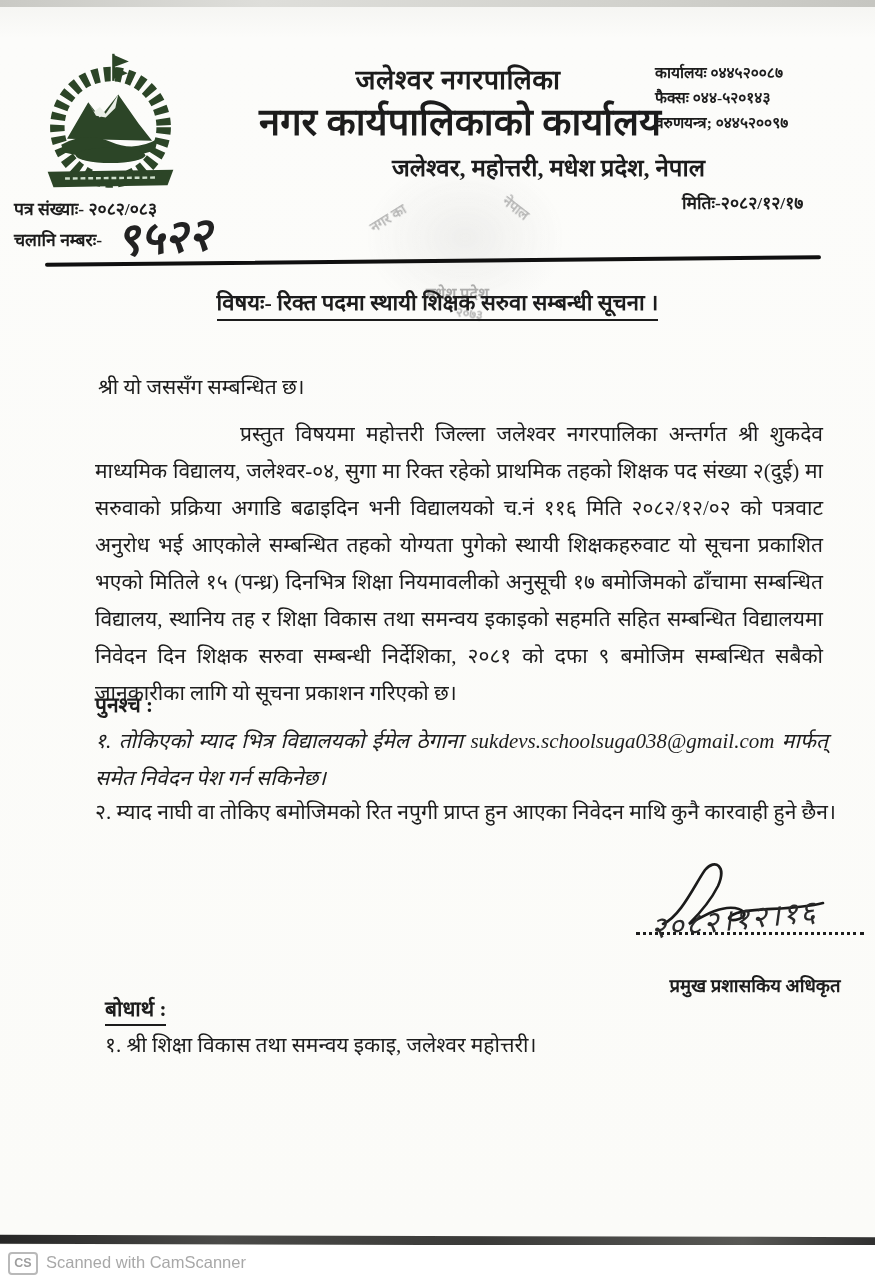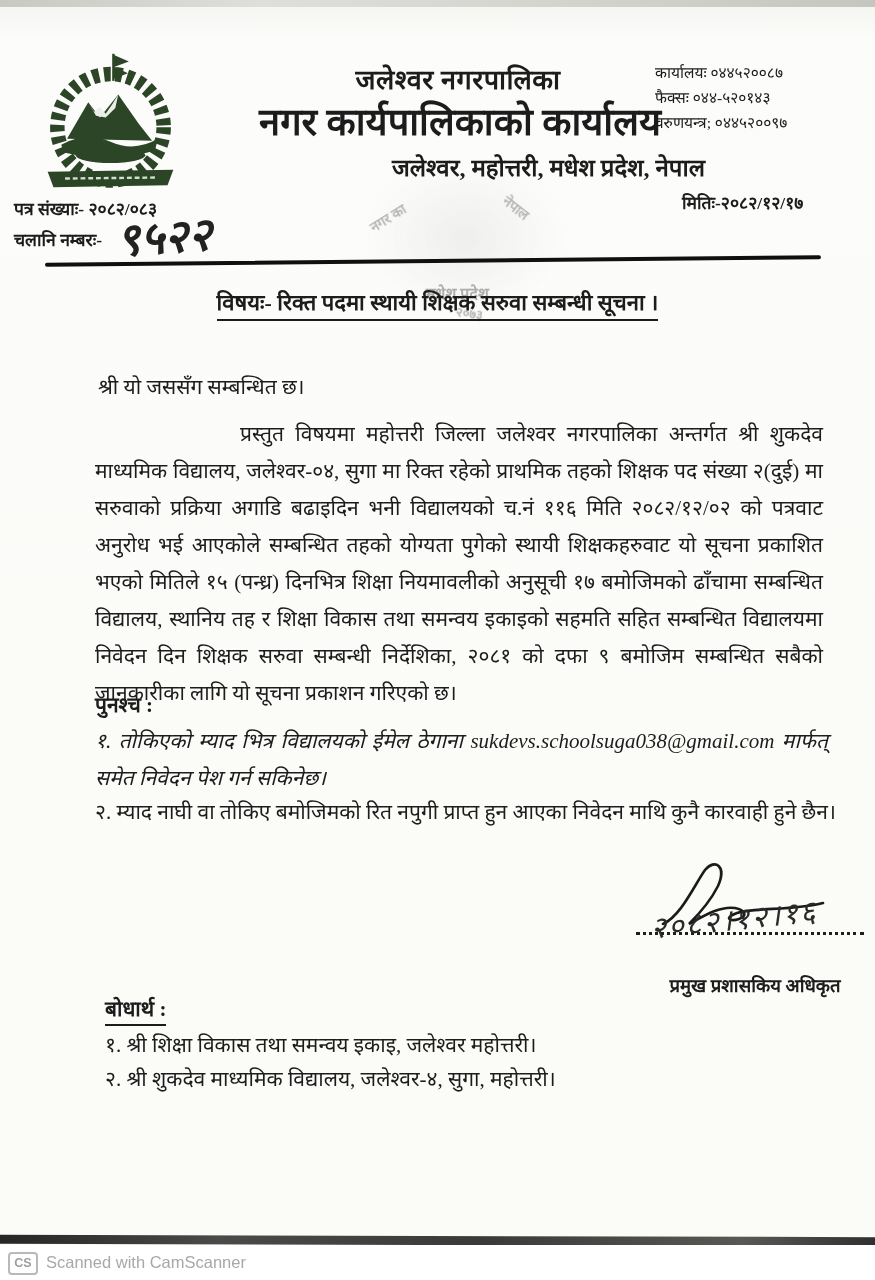--- a/index.html
+++ b/index.html
@@ -12,21 +12,21 @@
   .top-edge{position:absolute;left:0;top:0;width:875px;height:7px;
     background:linear-gradient(90deg,#c9c9c4,#dededa 30%,#d2d2cd 70%,#c6c6c1);}
   
   .emblem{position:absolute;left:28px;top:48px;width:165px;height:145px;}
   .org{position:absolute;left:228px;top:60px;width:460px;text-align:center;
        font-size:27px;font-weight:bold;letter-spacing:.5px;}
   .office{position:absolute;left:200px;top:94px;width:520px;text-align:center;
        font-size:38px;font-weight:bold;}
   .address{position:absolute;left:215px;top:150px;width:490px;text-align:right;
        font-size:24px;font-weight:bold;}
-  .contacts{position:absolute;left:655px;top:60px;font-size:15.5px;font-weight:normal;line-height:25px;}
+  .contacts{position:absolute;left:655px;top:60px;font-size:15.5px;font-weight:bold;line-height:25px;}
   
   .ref{position:absolute;left:14px;top:196px;font-size:17.5px;font-weight:bold;}
   .chalani{position:absolute;left:14px;top:227px;font-size:17.5px;font-weight:bold;}
   .chalani-hand{position:absolute;left:116px;top:204px;font-size:46px;font-style:italic;
        transform:rotate(-4deg);font-weight:bold;color:#222;}
   .miti{position:absolute;left:682px;top:190px;font-size:17.5px;font-weight:bold;}
   
   .stamp{position:absolute;left:360px;top:170px;width:210px;height:150px;opacity:.62;
        color:#8b8b8b;pointer-events:none;
        background:radial-gradient(ellipse at 50% 45%,rgba(120,120,120,.16),rgba(120,120,120,0) 68%);}
@@ -136,20 +136,19 @@
     <svg viewBox="0 0 185 78" width="185" height="78">
       <path d="M18 62 C 36 54, 50 22, 60 8 C 70 -4, 82 4, 73 24 C 64 42, 50 56, 44 62 C 62 52, 76 44, 90 46 C 100 48, 103 54, 94 57 C 85 60, 78 56, 92 51 C 110 45, 148 49, 178 41" fill="none" stroke="#1b1b1b" stroke-width="2.6" stroke-linecap="round"></path>
     </svg>
   </div>
   <div class="sig-dots"></div>
   <div class="sig-date">२०८२।१२।१६</div>
   <div class="sig-title">प्रमुख प्रशासकिय अधिकृत</div>
 
   <div class="cc-head">बोधार्थ :</div>
   <div class="cc-item1"><span>१.</span> <span>श्री शिक्षा विकास तथा समन्वय इकाइ, जलेश्वर महोत्तरी।</span></div>
-  <div class="cc-item2"><span>२.</span> <span>श्री शुकदेव माध्यमिक विद्यालय, जलेश्वर-४, सुगा, महोत्तरी।</span></div>
 
   <div class="bottom-edge"></div>
   <div class="footer">
     <div class="cs-badge">CS</div>
     <div class="footer-text">Scanned with CamScanner</div>
   </div>
 </div>
 
 </body></html>

